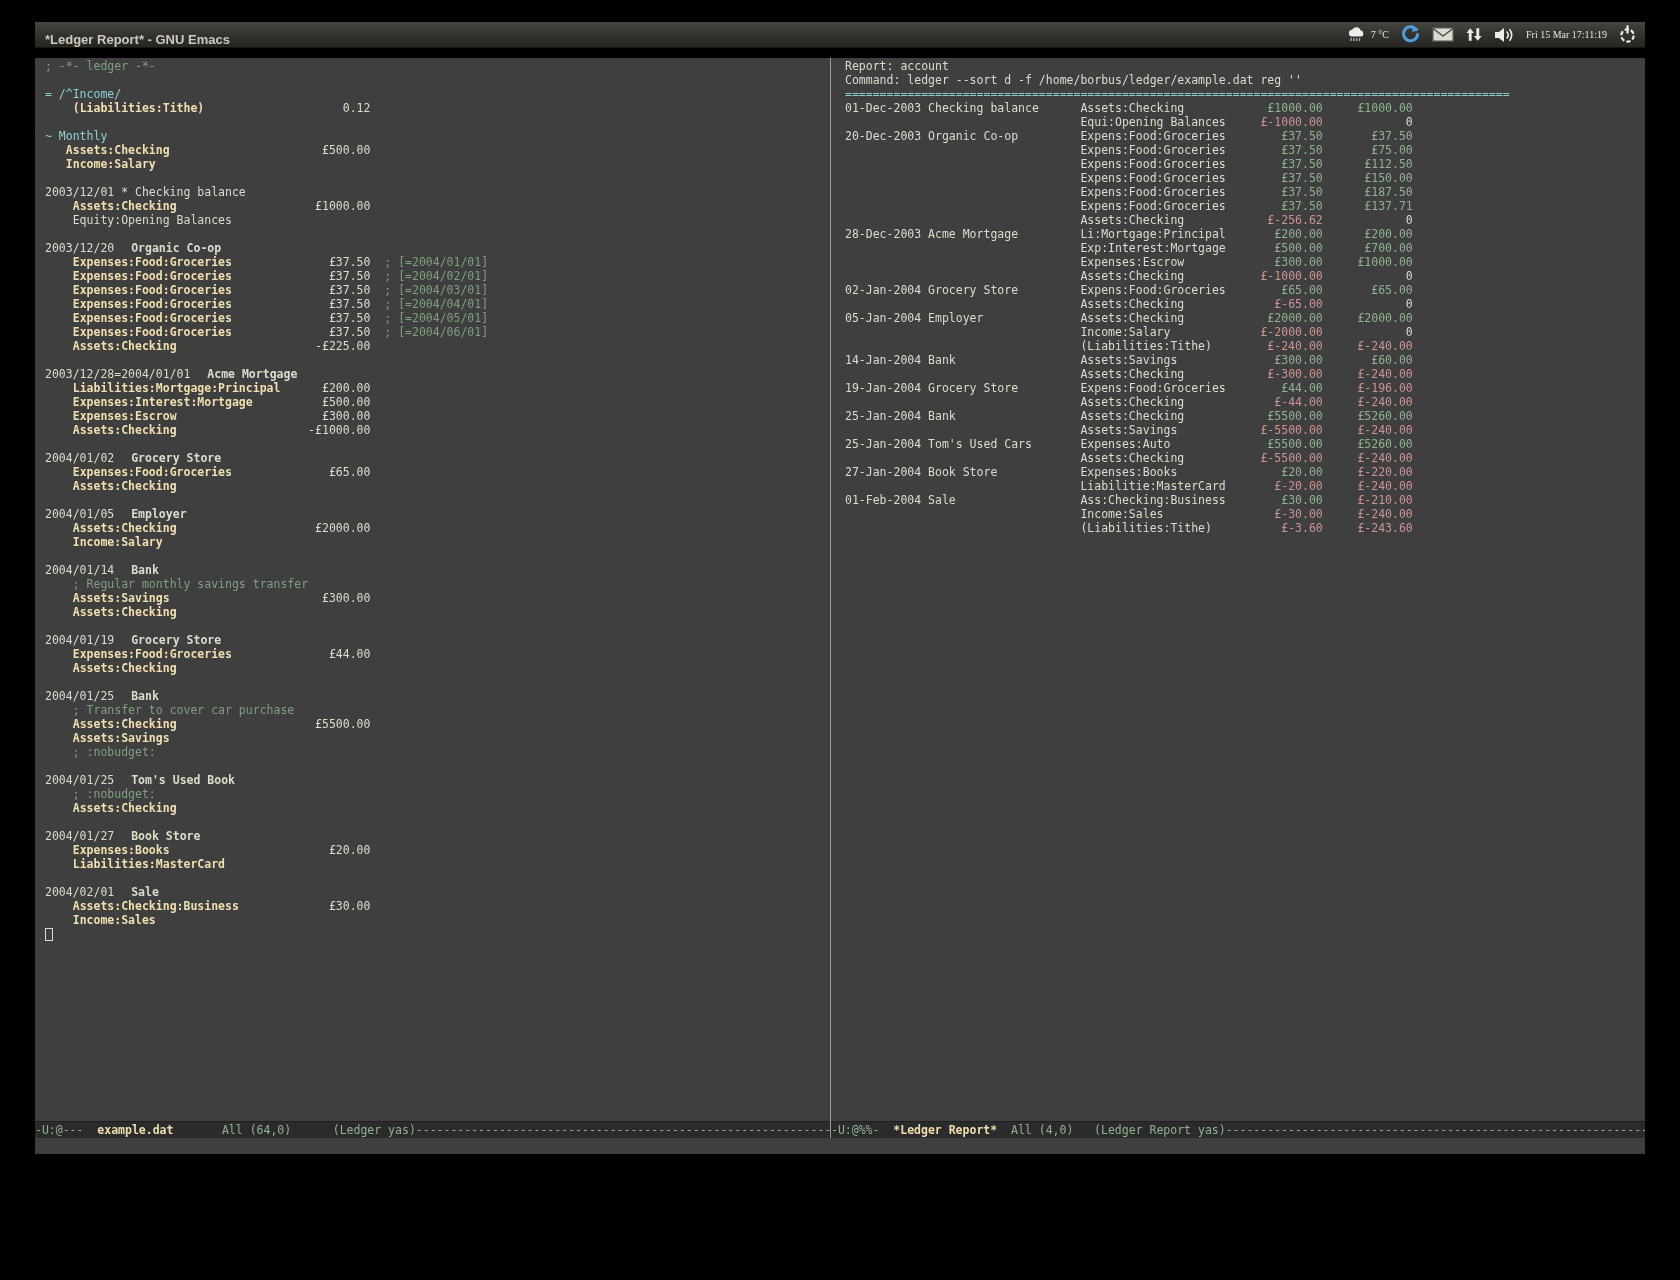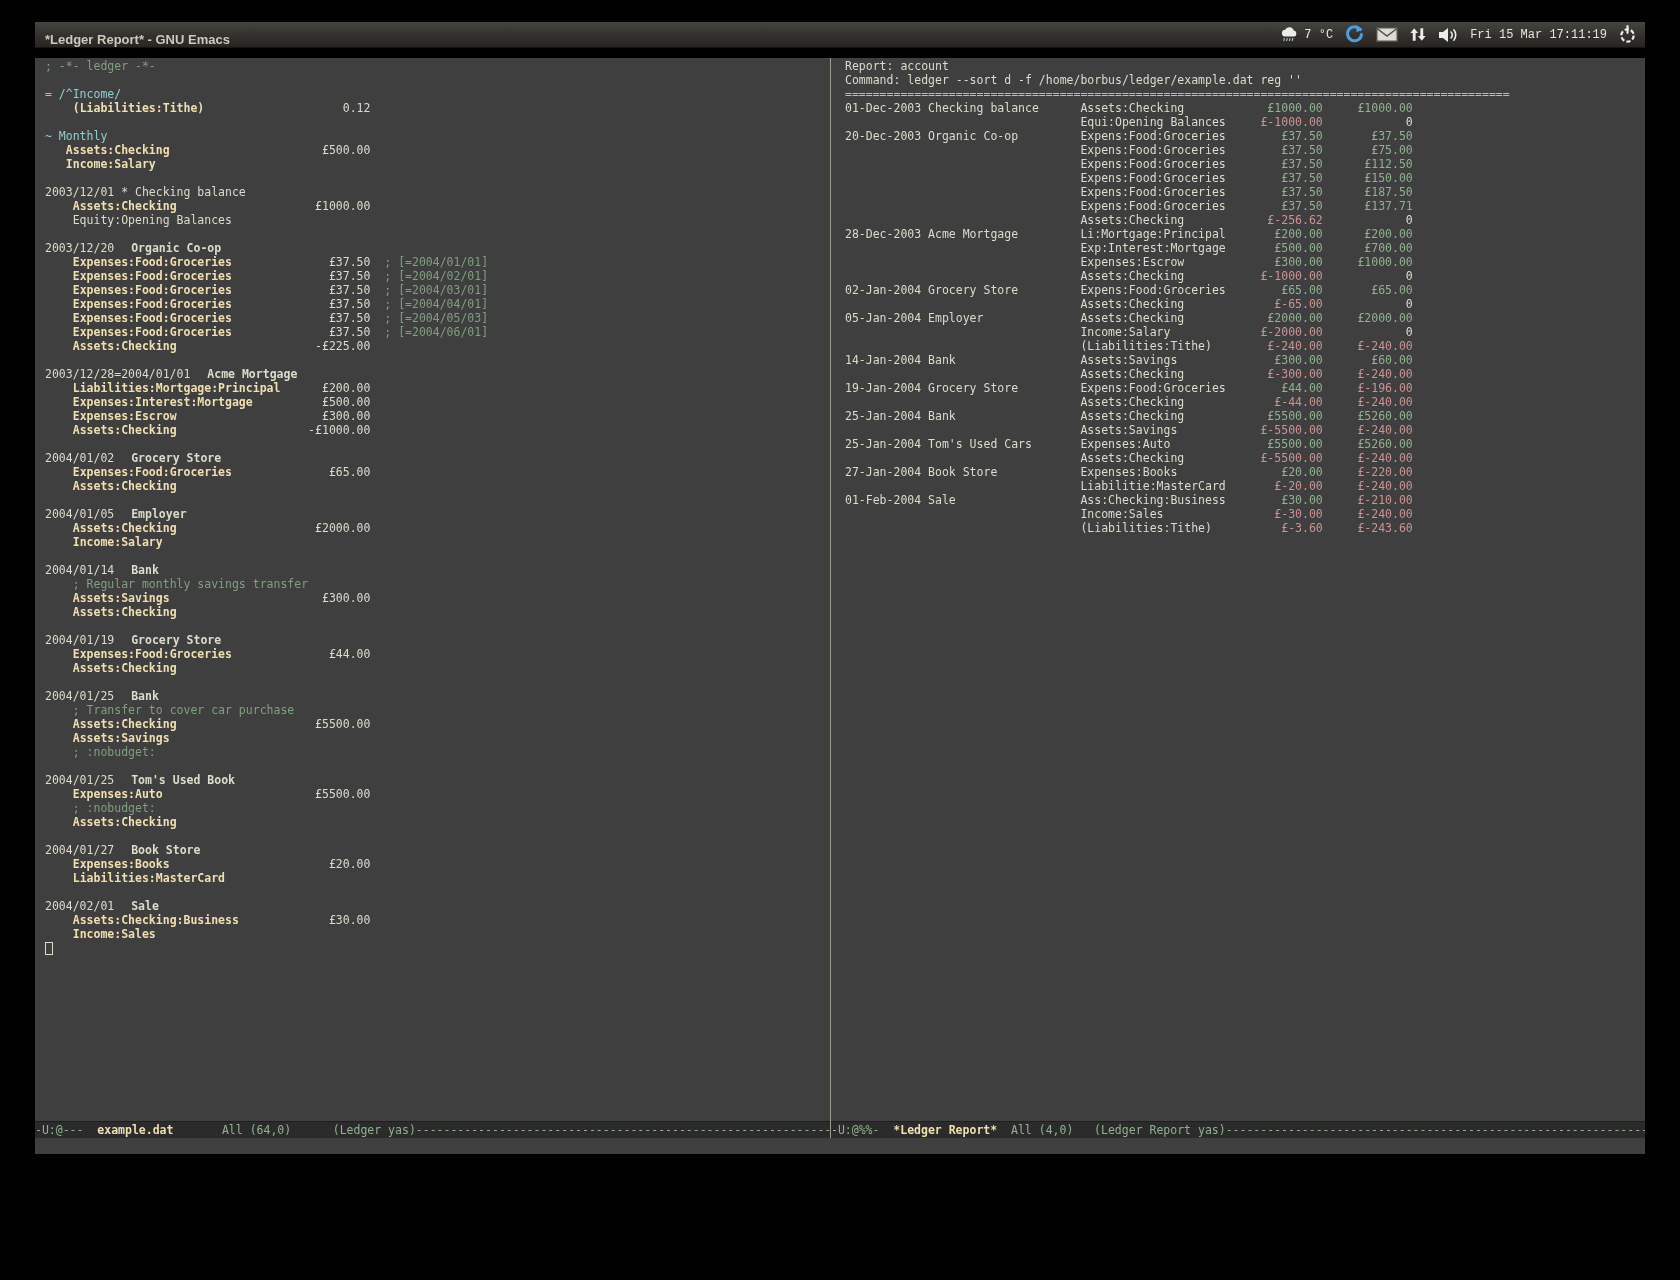--- a/index.html
+++ b/index.html
@@ -6,21 +6,21 @@
   .canvas{position:relative;width:1680px;height:1280px;background:#000;overflow:hidden;
           font-family:"DejaVu Sans Mono",monospace;}
   
   .panel{position:absolute;left:35px;top:22px;width:1610px;height:25px;
          background:linear-gradient(#45443f,#32312d 55%,#262522);
          border-bottom:1px solid #141412;display:flex;align-items:flex-end;}
   .panel-title{font-family:"Liberation Sans",sans-serif;font-weight:700;font-size:13px;
                color:#cdc9bd;margin-left:10px;white-space:nowrap;}
   .tray{position:absolute;right:8px;top:0;height:25px;display:flex;align-items:center;gap:11px;}
   .tray-item{display:flex;align-items:center;gap:4px;}
-  .tray-text{font-family:Liberation Mono, monospace;font-size:12px;color:#e6e4dd;white-space:nowrap;}
+  .tray-text{font-family:Liberation Serif, serif;font-size:10px;color:#e6e4dd;white-space:nowrap;}
   .tray svg{display:block;}
   
   .frame{position:absolute;left:35px;top:58px;width:1610px;height:1096px;background:#3f3f3f;}
   .win{position:absolute;top:1px;overflow:hidden;}
   .win-left{left:10px;width:775px;height:1062px;}
   .win-right{left:810px;width:795px;height:1062px;}
   .vdivider{position:absolute;left:795px;top:0;width:1px;height:1080px;background:#9c9c90;}
   .line{height:14px;white-space:pre;font-size:11.5px;line-height:14px;color:#dcdccc;}
   .p{color:#dcdccc;}
   .c{color:#7f9f7f;}
@@ -111,21 +111,21 @@
         <div class="line"></div>
         <div class="line"><span class="p">2003/12/01 * Checking balance</span></div>
         <div class="line"><span class="p">    </span><span class="a">Assets:Checking</span><span class="p">                    £1000.00</span></div>
         <div class="line"><span class="p">    Equity:Opening Balances</span></div>
         <div class="line"></div>
         <div class="line"><span class="p">2003/12/20 </span><span class="y">Organic Co-op</span></div>
         <div class="line"><span class="p">    </span><span class="a">Expenses:Food:Groceries</span><span class="p">              £37.50</span><span class="c">  ; [=2004/01/01]</span></div>
         <div class="line"><span class="p">    </span><span class="a">Expenses:Food:Groceries</span><span class="p">              £37.50</span><span class="c">  ; [=2004/02/01]</span></div>
         <div class="line"><span class="p">    </span><span class="a">Expenses:Food:Groceries</span><span class="p">              £37.50</span><span class="c">  ; [=2004/03/01]</span></div>
         <div class="line"><span class="p">    </span><span class="a">Expenses:Food:Groceries</span><span class="p">              £37.50</span><span class="c">  ; [=2004/04/01]</span></div>
-        <div class="line"><span class="p">    </span><span class="a">Expenses:Food:Groceries</span><span class="p">              £37.50</span><span class="c">  ; [=2004/05/03]</span></div>
+        <div class="line"><span class="p">    </span><span class="a">Expenses:Food:Groceries</span><span class="p">              £37.50</span><span class="c">  ; [=2004/05/01]</span></div>
         <div class="line"><span class="p">    </span><span class="a">Expenses:Food:Groceries</span><span class="p">              £37.50</span><span class="c">  ; [=2004/06/01]</span></div>
         <div class="line"><span class="p">    </span><span class="a">Assets:Checking</span><span class="p">                    -£225.00</span></div>
         <div class="line"></div>
         <div class="line"><span class="p">2003/12/28=2004/01/01 </span><span class="y">Acme Mortgage</span></div>
         <div class="line"><span class="p">    </span><span class="a">Liabilities:Mortgage:Principal</span><span class="p">      £200.00</span></div>
         <div class="line"><span class="p">    </span><span class="a">Expenses:Interest:Mortgage</span><span class="p">          £500.00</span></div>
         <div class="line"><span class="p">    </span><span class="a">Expenses:Escrow</span><span class="p">                     £300.00</span></div>
         <div class="line"><span class="p">    </span><span class="a">Assets:Checking</span><span class="p">                   -£1000.00</span></div>
         <div class="line"></div>
         <div class="line"><span class="p">2004/01/02 </span><span class="y">Grocery Store</span></div>
@@ -145,21 +145,20 @@
         <div class="line"><span class="p">    </span><span class="a">Expenses:Food:Groceries</span><span class="p">              £44.00</span></div>
         <div class="line"><span class="p">    </span><span class="a">Assets:Checking</span></div>
         <div class="line"></div>
         <div class="line"><span class="p">2004/01/25 </span><span class="y">Bank</span></div>
         <div class="line"><span class="p">    </span><span class="c">; Transfer to cover car purchase</span></div>
         <div class="line"><span class="p">    </span><span class="a">Assets:Checking</span><span class="p">                    £5500.00</span></div>
         <div class="line"><span class="p">    </span><span class="a">Assets:Savings</span></div>
         <div class="line"><span class="p">    </span><span class="c">; :nobudget:</span></div>
         <div class="line"></div>
         <div class="line"><span class="p">2004/01/25 </span><span class="y">Tom's Used Book</span></div>
-        <div class="line"><span class="p">    </span><span class="a">Expenses:Auto</span><span class="p">                      £5500.00</span></div>
         <div class="line"><span class="p">    </span><span class="c">; :nobudget:</span></div>
         <div class="line"><span class="p">    </span><span class="a">Assets:Checking</span></div>
         <div class="line"></div>
         <div class="line"><span class="p">2004/01/27 </span><span class="y">Book Store</span></div>
         <div class="line"><span class="p">    </span><span class="a">Expenses:Books</span><span class="p">                       £20.00</span></div>
         <div class="line"><span class="p">    </span><span class="a">Liabilities:MasterCard</span></div>
         <div class="line"></div>
         <div class="line"><span class="p">2004/02/01 </span><span class="y">Sale</span></div>
         <div class="line"><span class="p">    </span><span class="a">Assets:Checking:Business</span><span class="p">             £30.00</span></div>
         <div class="line"><span class="p">    </span><span class="a">Income:Sales</span></div>

